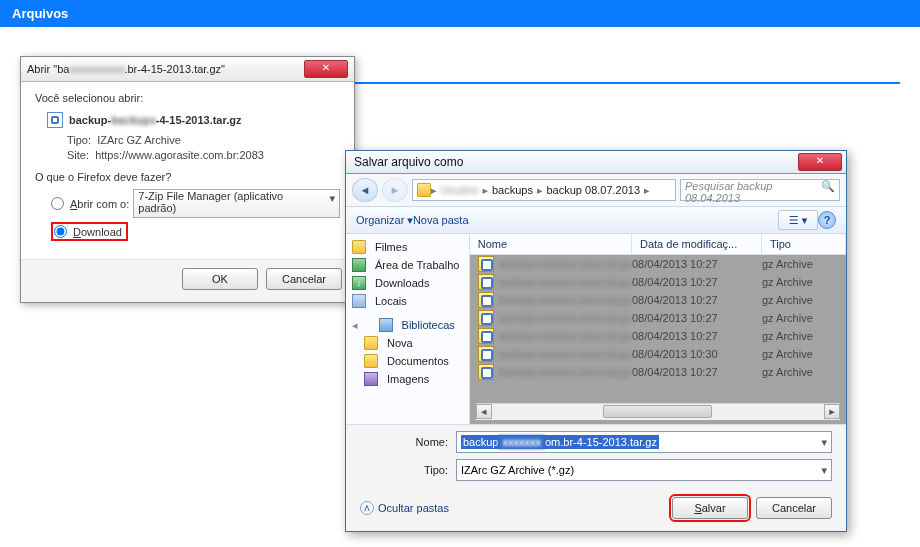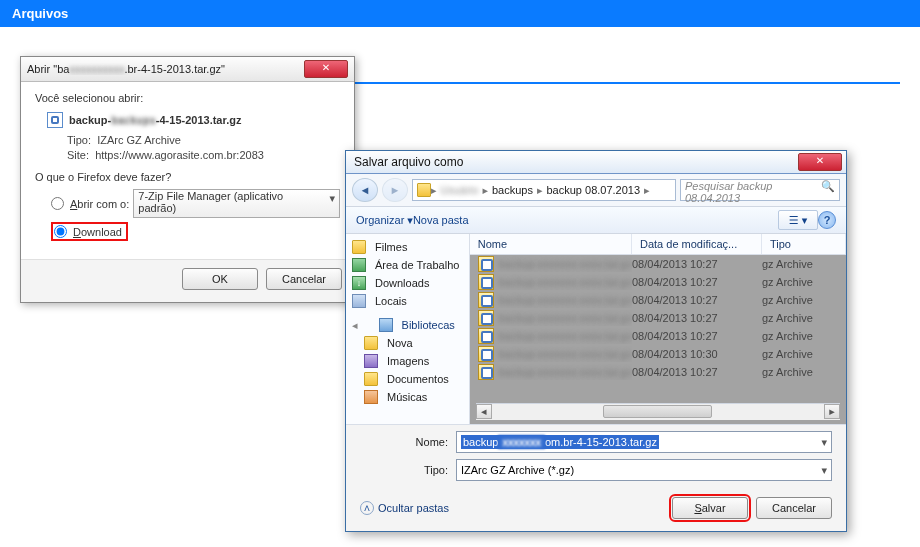--- a/index.html
+++ b/index.html
@@ -188,30 +188,26 @@
       <div class="tree-item">
           <span class="ico ico-drive"></span>
           <span>Locais</span>
         </div>
       <div class="tree-item tree-group"><span style="color:#888">◂</span>&nbsp;<span class="ico ico-lib"></span><span>Bibliotecas</span></div>
       <div class="tree-item" style="padding-left:16px">
           <span class="ico ico-folder"></span>
           <span>Nova</span>
         </div>
       <div class="tree-item" style="padding-left:16px">
+          <span class="ico ico-folder"></span>
+          <span>Documentos</span>
+        </div>
+      <div class="tree-item" style="padding-left:16px">
           <span class="ico ico-img"></span>
           <span>Imagens</span>
-        </div>
-      <div class="tree-item" style="padding-left:16px">
-          <span class="ico ico-folder"></span>
-          <span>Documentos</span>
-        </div>
-      <div class="tree-item" style="padding-left:16px">
-          <span class="ico ico-mus"></span>
-          <span>Músicas</span>
         </div>
     </div>
 
     <div class="list">
       <div class="list-head">
         <div class="col-name">Nome</div>
         <div class="col-date">Data de modificaç...</div>
         <div class="col-type">Tipo</div>
       </div>
       <div class="list-rows" id="rows">

